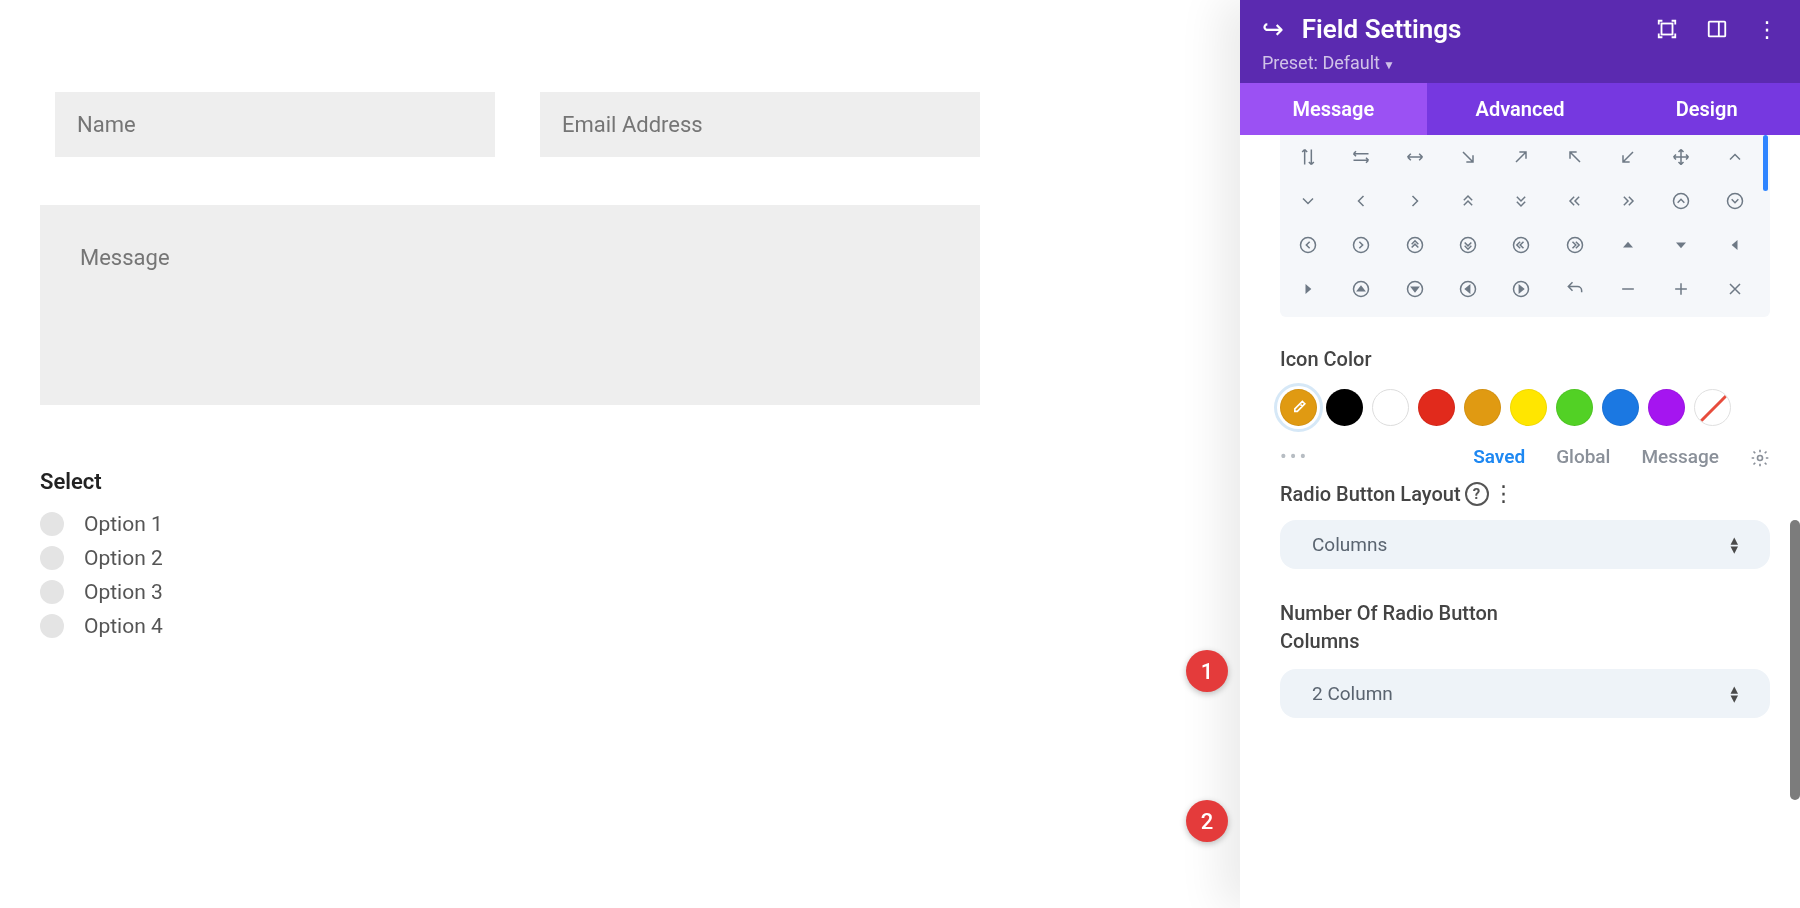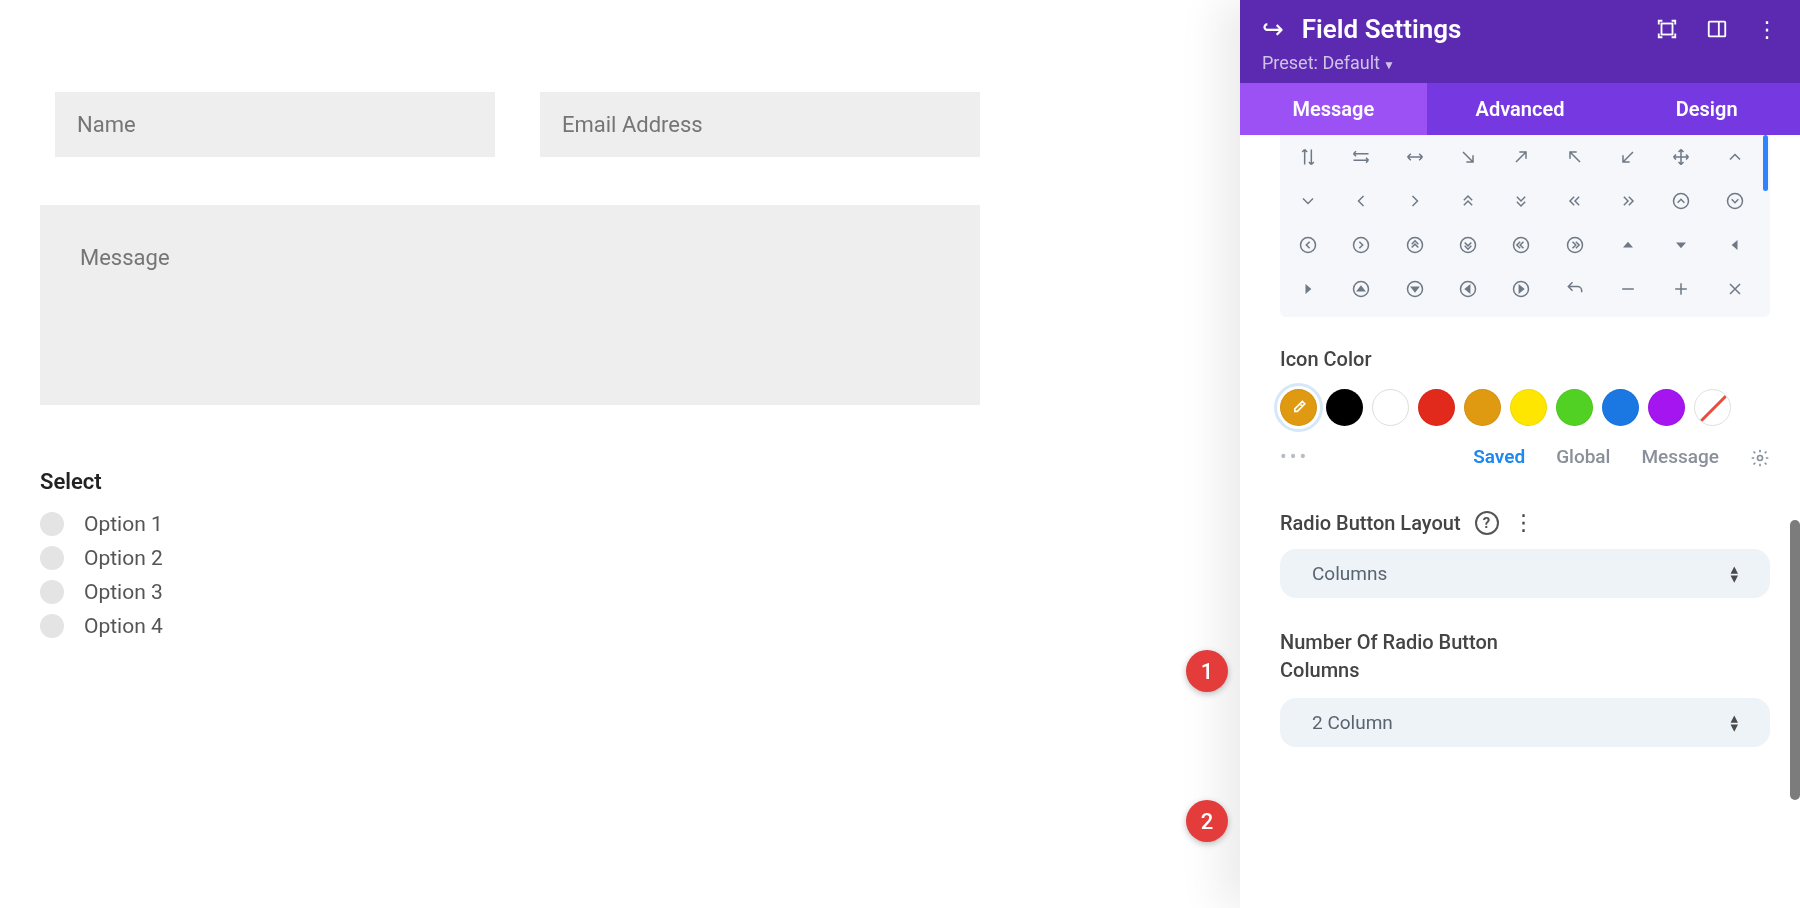--- a/index.html
+++ b/index.html
@@ -252,22 +252,22 @@
     cursor: pointer;
   }
   .ctab.active { color: #1e88f2; font-weight: 600; }
   .gear-ic {
     width: 20px; height: 20px;
     cursor: pointer;
   }
   .label-row {
     display: flex;
     align-items: center;
-    gap: 14px;
-    margin-top: 43px;
+    gap: 4px;
+    margin-top: 14px;
   }
   .label-row .lbl {
     font-size: 20px;
     color: #444;
     font-weight: 500;
   }
   .help-circle {
     width: 24px; height: 24px;
     border: 2px solid #555;
     border-radius: 50%;

